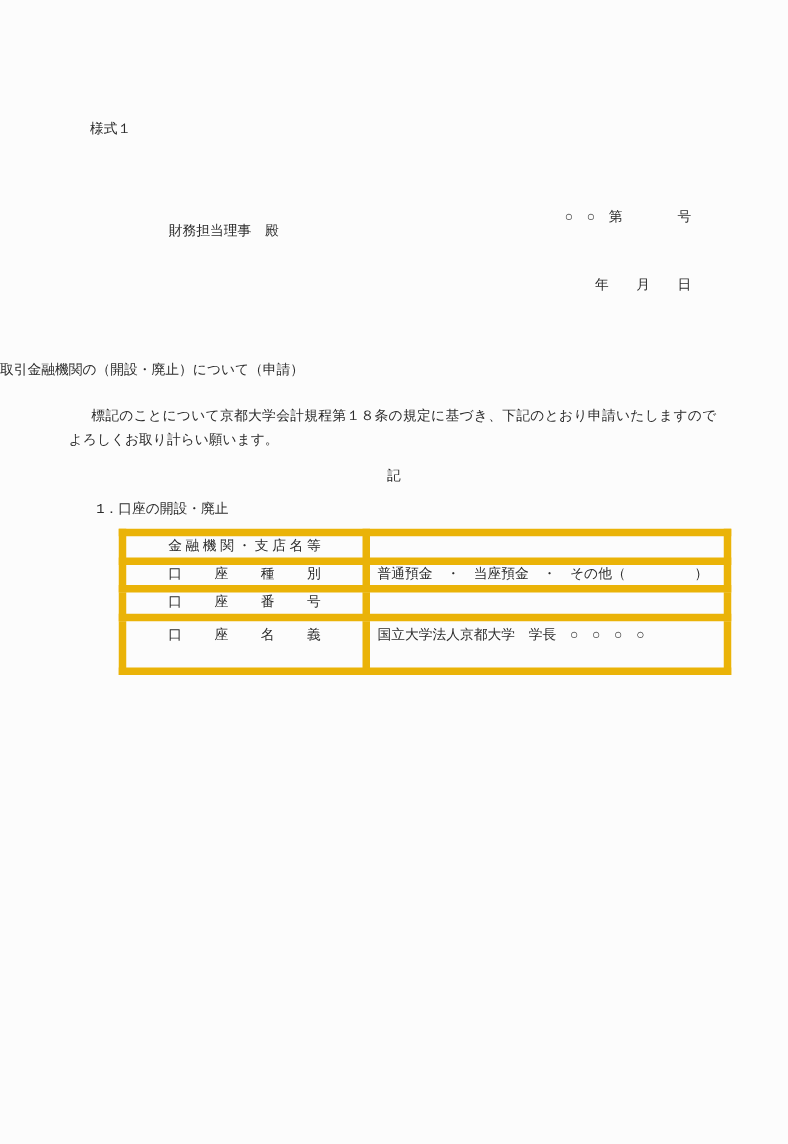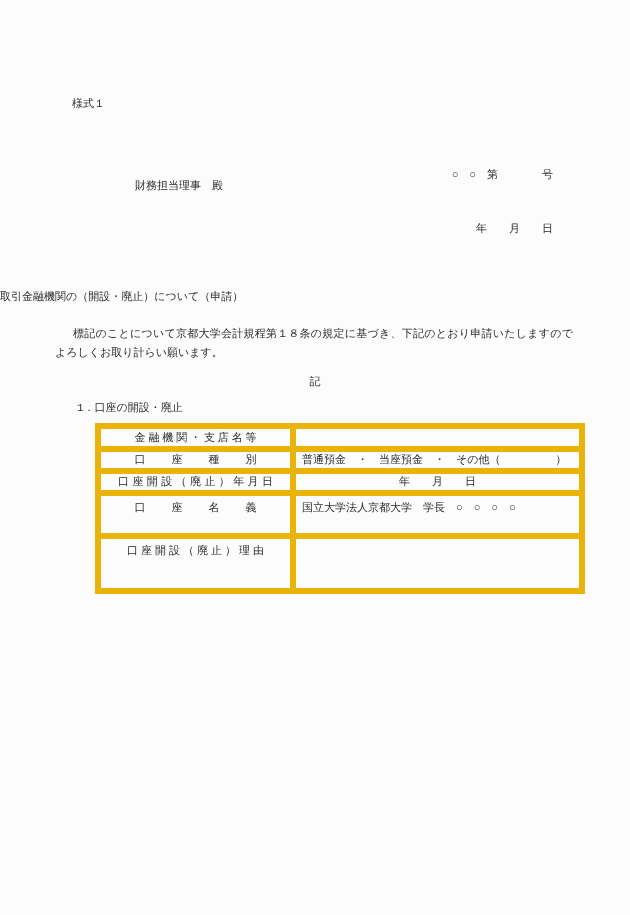--- a/index.html
+++ b/index.html
@@ -81,28 +81,24 @@
   <table class="acct">
     <tbody>
       <tr class="r1">
         <td class="lbl"><span class="dist w122">金融機関・支店名等</span></td>
         <td class="val"></td>
       </tr>
       <tr class="r3">
         <td class="lbl"><span class="dist w122">口座種別</span></td>
         <td class="val">普通預金　・　当座預金　・　その他（　　　　　）</td>
       </tr>
-      <tr class="r5">
-        <td class="lbl"><span class="dist w155">口座開設（廃止）年月日</span></td>
-        <td class="val date-val">年　　月　　日</td>
+      <tr class="r4">
+        <td class="lbl"><span class="dist w122">口座番号</span></td>
+        <td class="val"></td>
       </tr>
       <tr class="r6 top">
         <td class="lbl"><span class="dist w122">口座名義</span></td>
         <td class="val">国立大学法人京都大学　学長　○　○　○　○</td>
-      </tr>
-      <tr class="r7 top">
-        <td class="lbl"><span class="dist w137">口座開設（廃止）理由</span></td>
-        <td class="val"></td>
       </tr>
     </tbody>
   </table>
 
 </div>
 
 </body></html>

